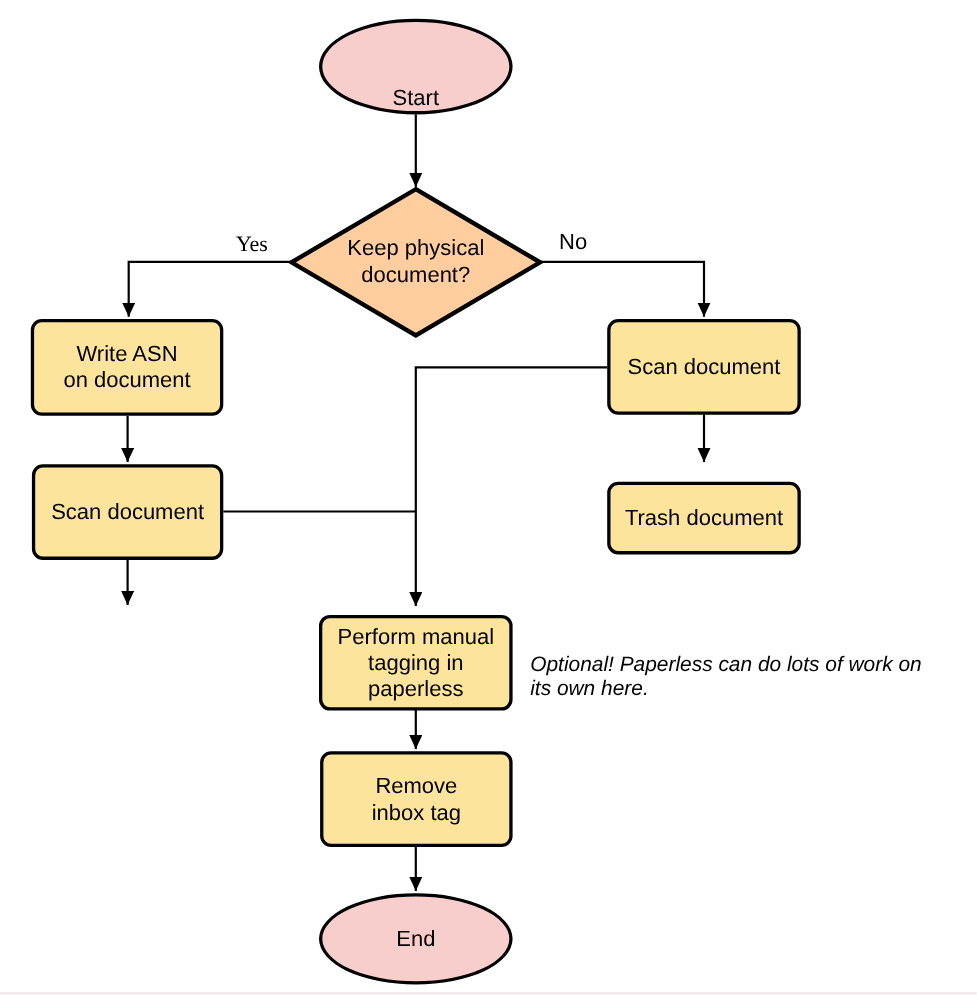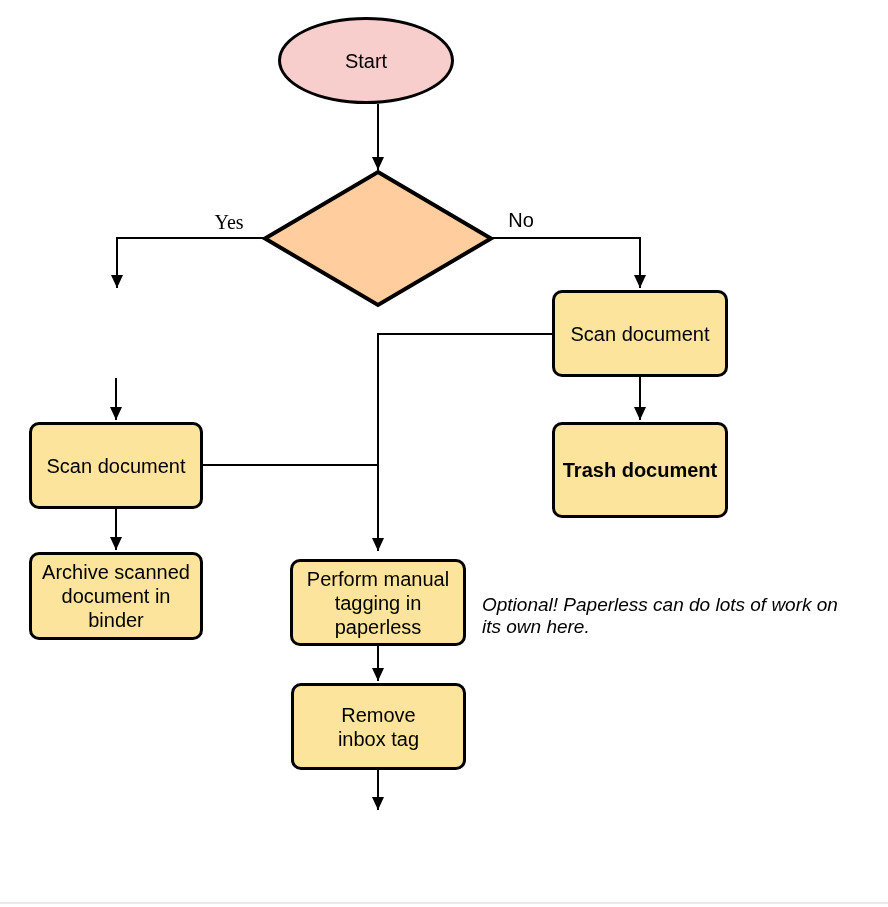--- a/index.html
+++ b/index.html
@@ -104,55 +104,59 @@
     <path class="edge" d="M116,509 L116,550" marker-end="url(#arrow)"></path>
     <path class="edge" d="M640,377 L640,420" marker-end="url(#arrow)"></path>
     <path class="edge" d="M203,465 L378,465"></path>
     <path class="edge" d="M552,334 L378,334 L378,551" marker-end="url(#arrow)"></path>
     <path class="edge" d="M378,640 L378,681" marker-end="url(#arrow)"></path>
     <path class="edge" d="M378,770 L378,810" marker-end="url(#arrow)"></path>
 
     <polygon class="decision-shape" points="378,172 491,238.5 378,305 265,238.5"></polygon>
   </svg>
 
-  <div class="node terminal" style="left:278px; top:17px; width:176px; height:87px;">
+  <div class="node terminal" style="left:290px; top:17px; width:176px; height:87px;align-items:flex-end;">
     <span class="node-label">Start</span>
   </div>
 
+  <div class="decision-text" style="left:298px; top:214px; width:160px; height:48px;">Keep physical
+document?</div>
 
+  <div class="node process" style="left:28px; top:290px; width:175px; height:88px;">
+    <span class="node-label">Write ASN
+on document</span>
+  </div>
 
   <div class="node process" style="left:29px; top:422px; width:174px; height:87px;">
     <span class="node-label">Scan document</span>
   </div>
 
-  <div class="node process" style="left:29px; top:552px; width:174px; height:88px;">
-    <span class="node-label">Archive scanned
-document in
-binder</span>
-  </div>
 
   <div class="node process" style="left:552px; top:290px; width:176px; height:87px;">
     <span class="node-label">Scan document</span>
   </div>
 
-  <div class="node process" style="left:552px; top:422px; width:176px; height:96px;font-weight:bold;">
+  <div class="node process" style="left:552px; top:438px; width:176px; height:66px;">
     <span class="node-label">Trash document</span>
   </div>
 
   <div class="node process" style="left:290px; top:559px; width:176px; height:87px;">
     <span class="node-label">Perform manual
 tagging in
 paperless</span>
   </div>
 
   <div class="node process" style="left:291px; top:683px; width:175px; height:87px;">
     <span class="node-label">Remove
 inbox tag</span>
   </div>
 
+  <div class="node terminal" style="left:290px; top:812px; width:176px; height:83px;">
+    <span class="node-label">End</span>
+  </div>
 
   <div class="edge-label" style="left:204px; top:210px; width:50px;font-family:Liberation Serif, serif;">Yes</div>
   <div class="edge-label" style="left:496px; top:208px; width:50px;">No</div>
 
   <div class="annotation" style="left:482px; top:594px; width:410px;">Optional! Paperless can do lots of work on
 its own here.</div>
 
   <div class="footer-line"></div>
 
 </div>

